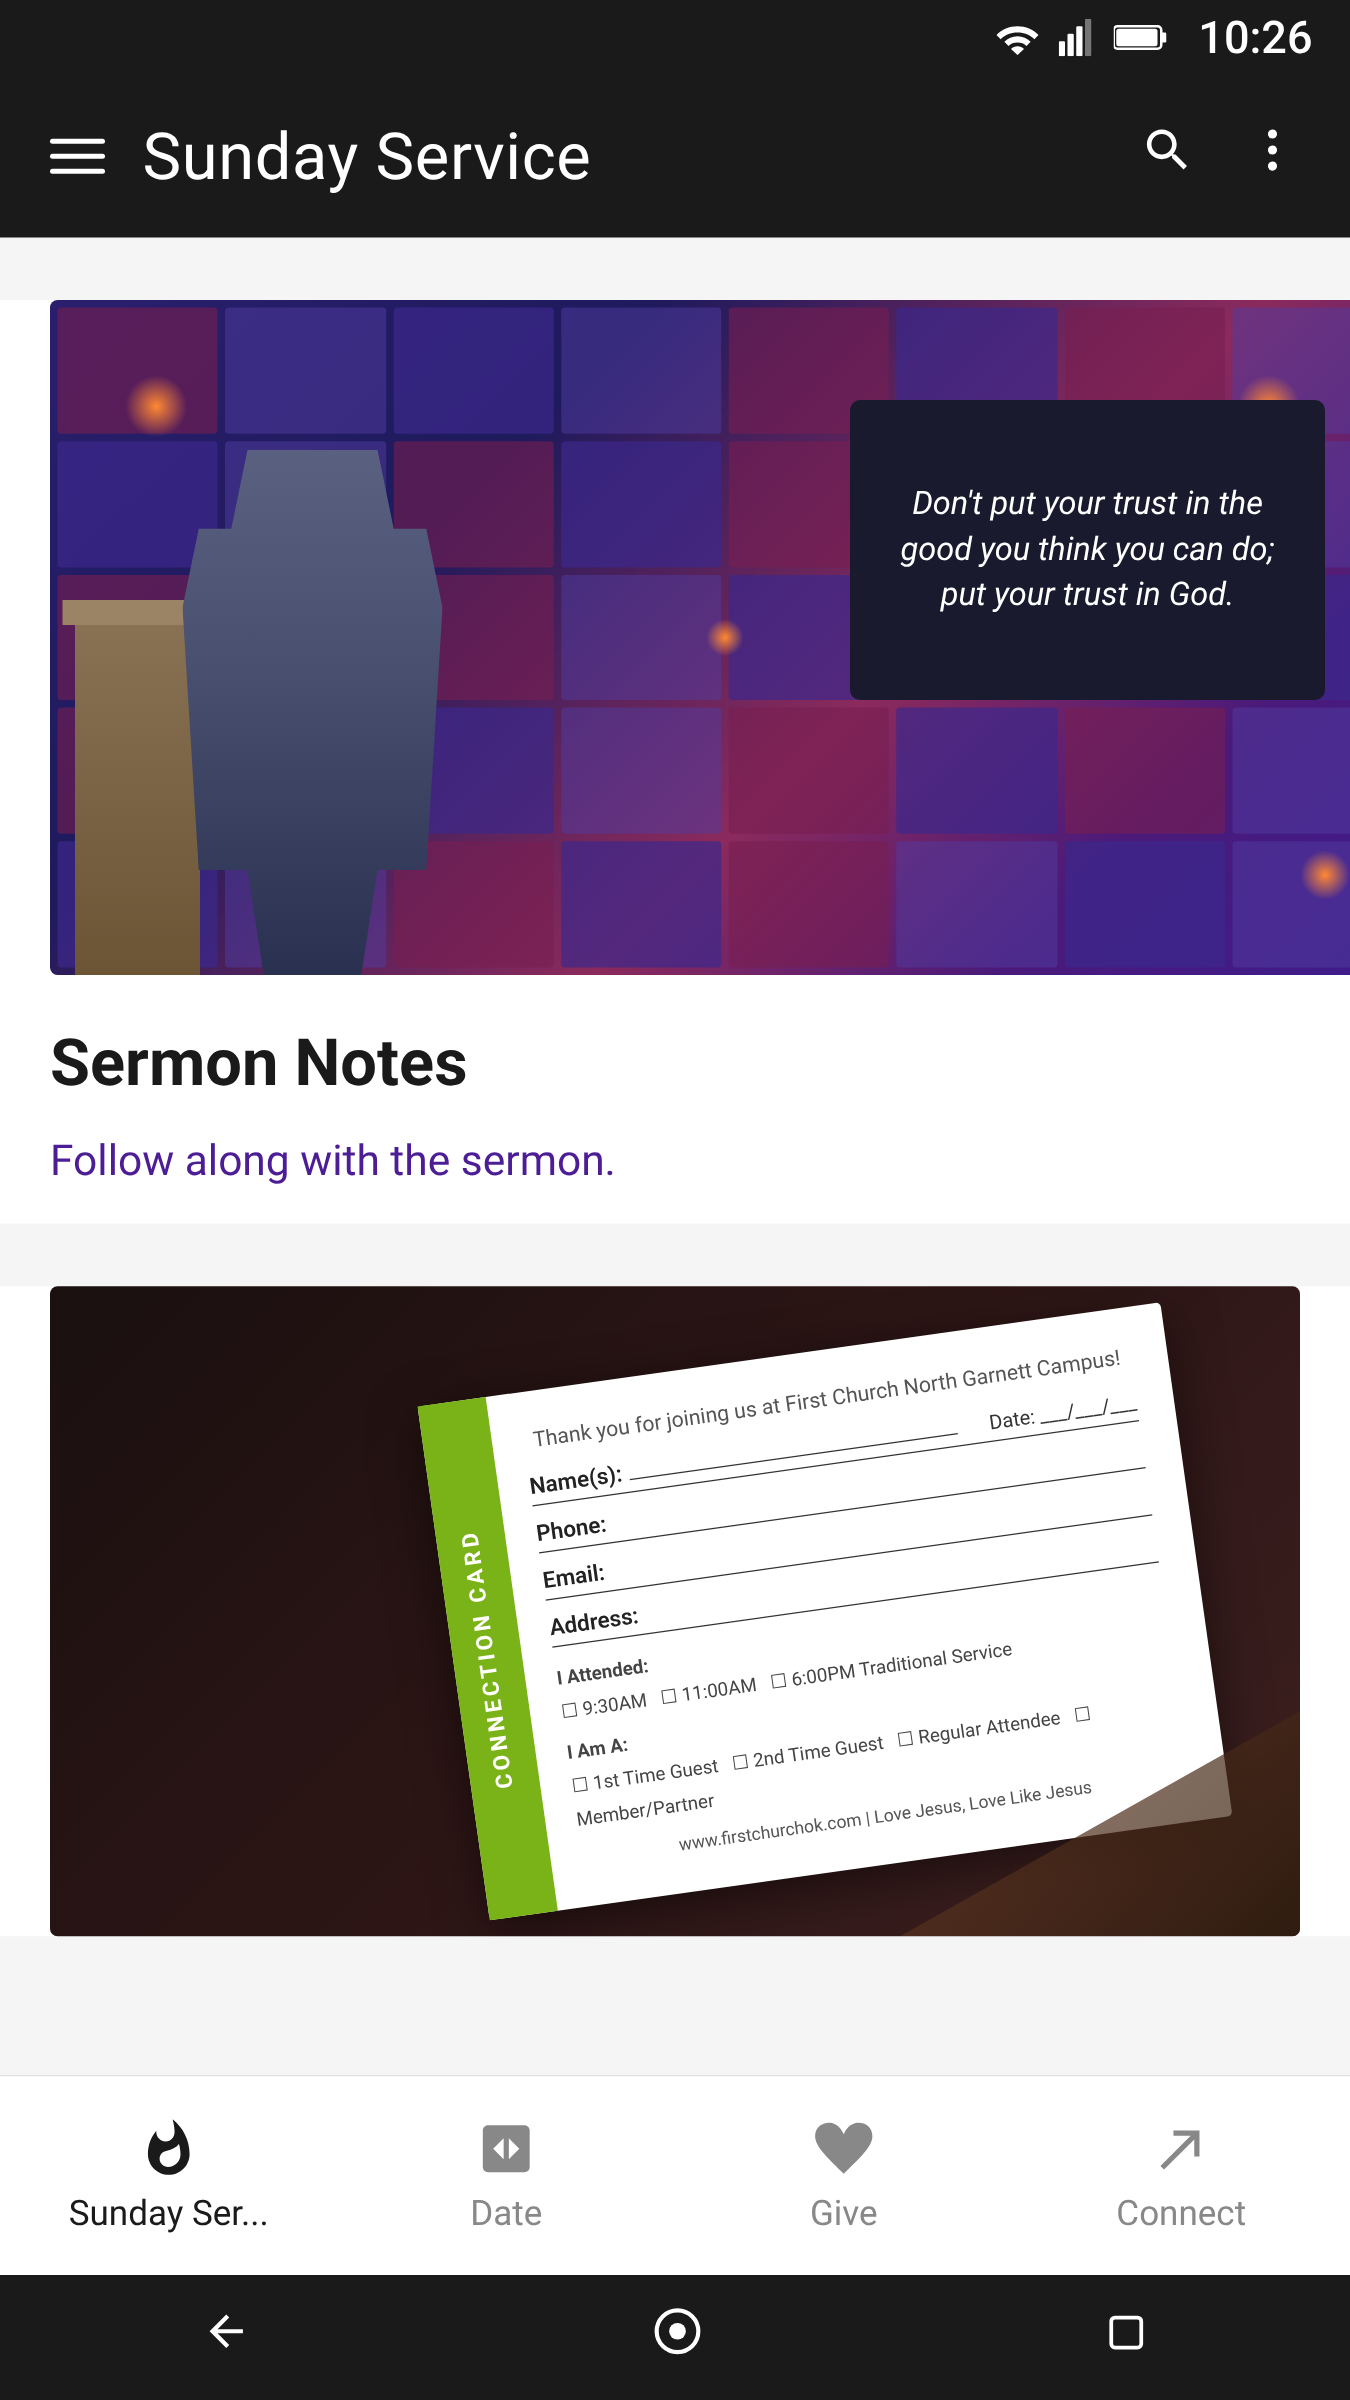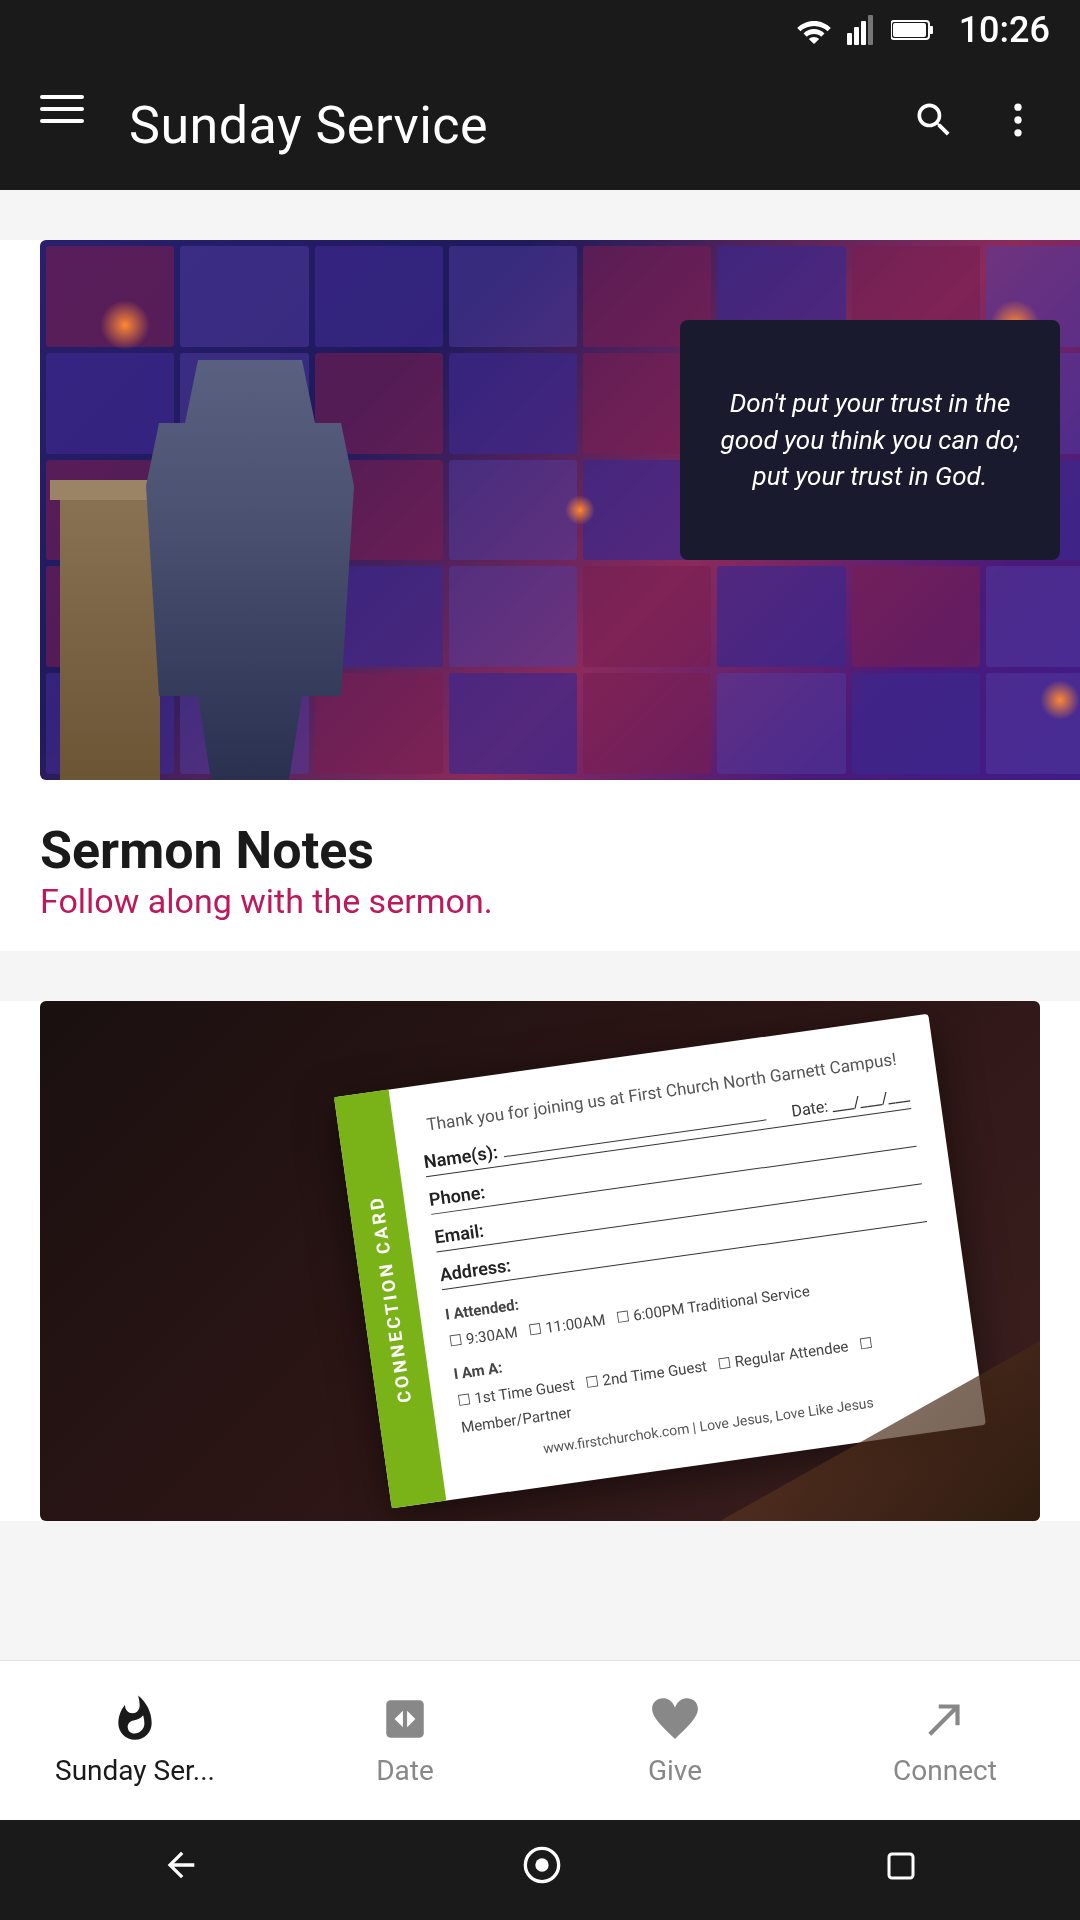--- a/index.html
+++ b/index.html
@@ -47,21 +47,22 @@
       background: #1a1a1a;
       height: 130px;
       display: flex;
       align-items: center;
       justify-content: space-between;
       padding: 0 40px;
     }
 
     .header-left {
       display: flex;
-      gap: 45px;
+      align-items: center;
+      gap: 30px;
     }
 
     .hamburger-icon {
       display: flex;
       flex-direction: column;
       gap: 8px;
       cursor: pointer;
     }
 
     .hamburger-icon span {
@@ -194,26 +195,26 @@
     }
 
     .section-text {
       padding: 40px 40px 30px;
     }
 
     .section-title {
       font-size: 52px;
       font-weight: 700;
       color: #1a1a1a;
-      margin-bottom: 0;
+      margin-bottom: 28px;
     }
 
     .section-desc {
       font-size: 34px;
-      color: #be185d;
+      color: #4c1d95;
       font-weight: 400;
     }
 
     
     .section-divider {
       height: 50px;
       background: #f5f5f5;
     }
 
     

